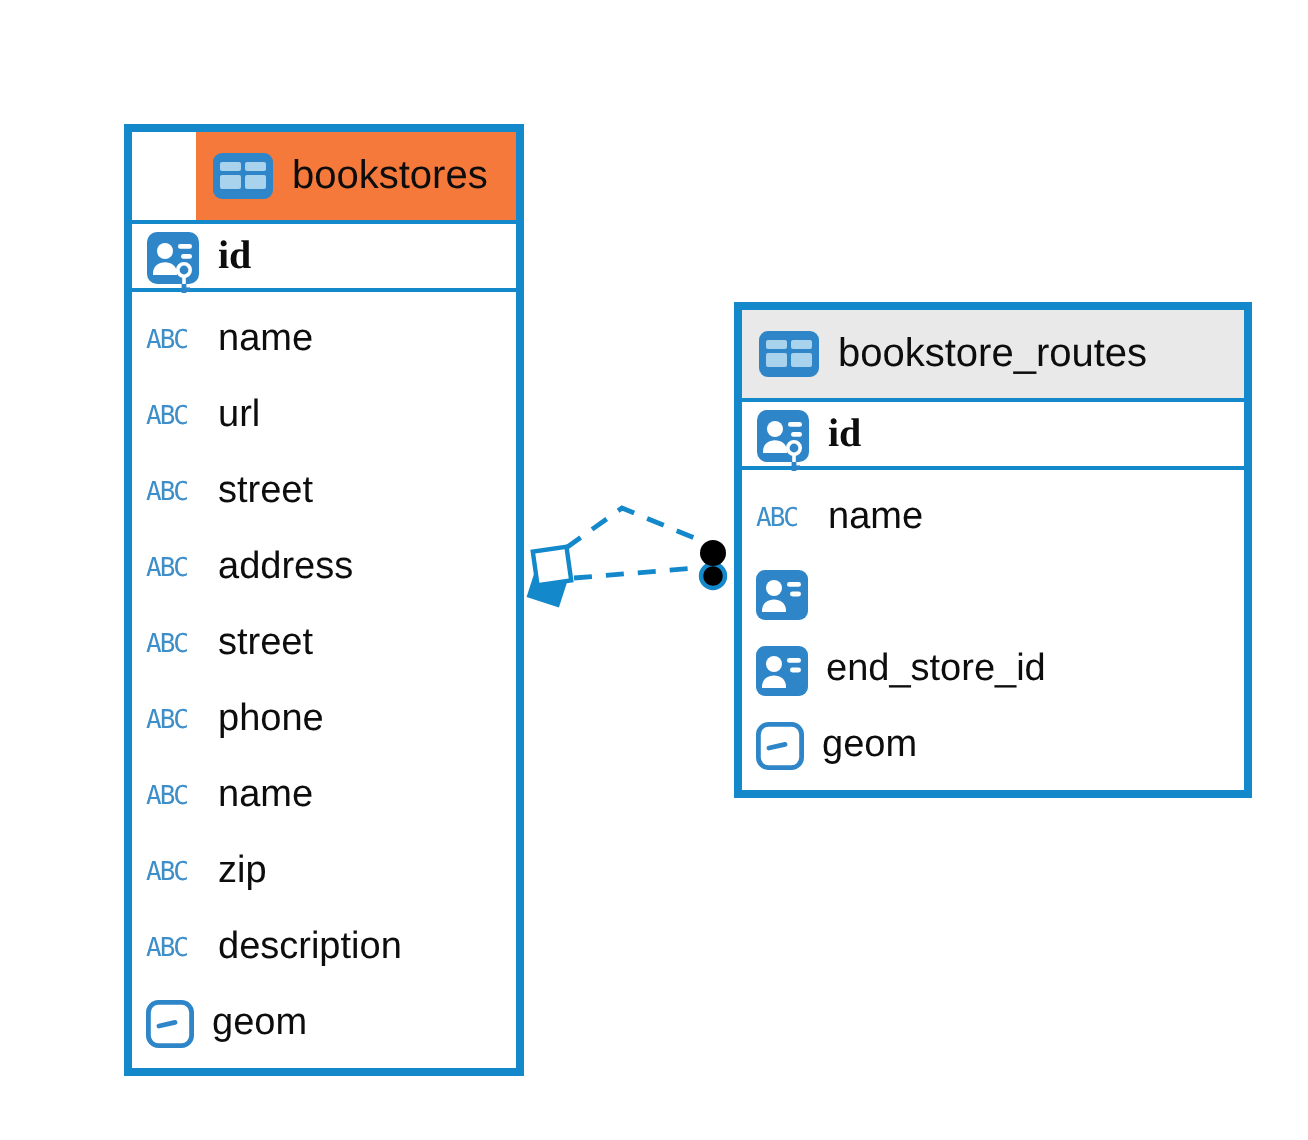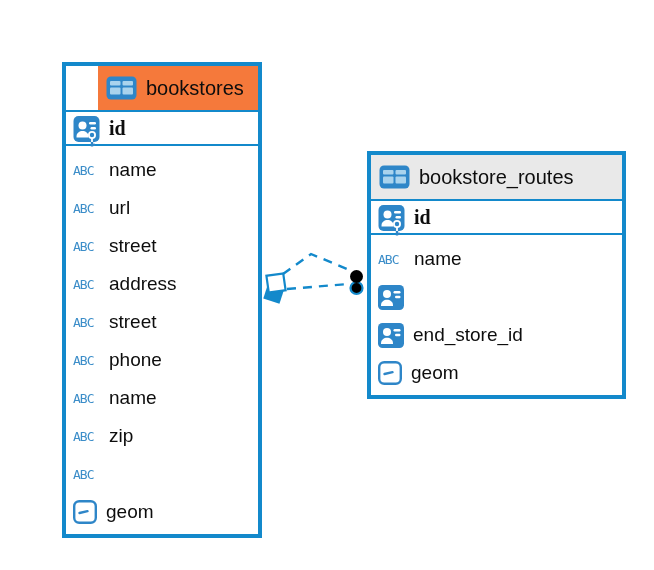--- a/index.html
+++ b/index.html
@@ -115,20 +115,21 @@
         <div class="row">
           <span class="icon abc">ABC</span>
           <span>name</span>
         </div>
         <div class="row">
           <span class="icon abc">ABC</span>
           <span>zip</span>
         </div>
         <div class="row">
           <span class="icon abc">ABC</span>
+          <span>description</span>
         </div>
         <div class="row">
           <span class="icon">
             <svg width="24" height="24" viewBox="0 0 24 24">
               <rect x="1.2" y="1.2" width="21.6" height="21.6" rx="5" fill="#fff" stroke="var(--icon-blue)" stroke-width="2.4"></rect>
               <line x1="6.5" y1="13" x2="14.5" y2="11.2" stroke="var(--icon-blue)" stroke-width="2.4" stroke-linecap="round"></line>
             </svg>
           </span>
           <span>geom</span>
         </div>

